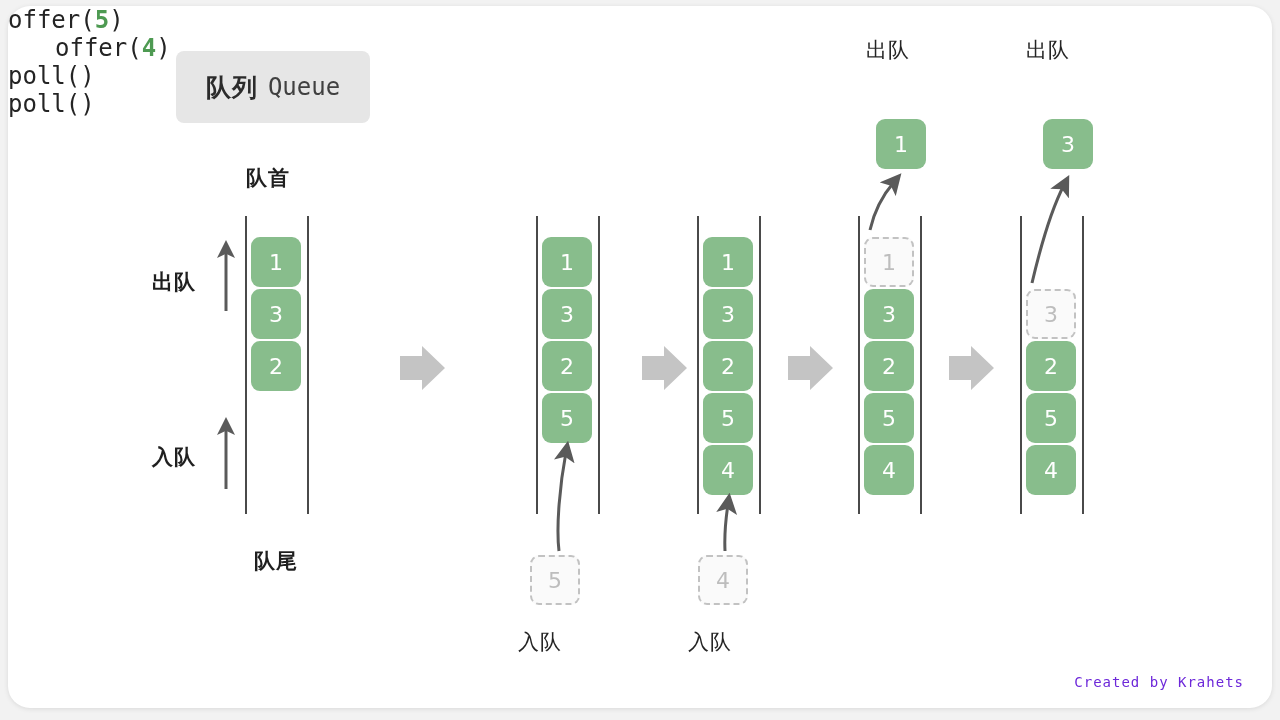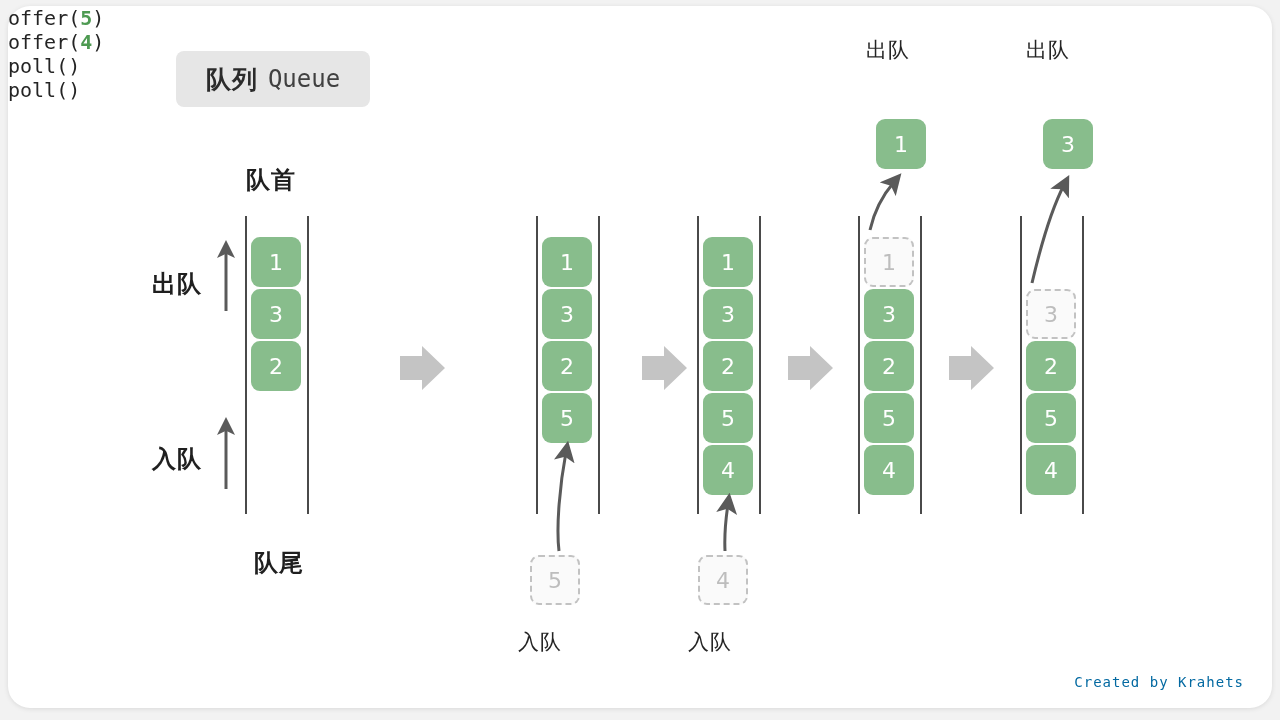--- a/index.html
+++ b/index.html
@@ -25,21 +25,21 @@
     border-radius: 22px;
     box-shadow: 0 1px 5px rgba(0,0,0,0.10);
   }
 
   
   .title-badge {
     position: absolute;
     left: 168px;
     top: 45px;
     width: 194px;
-    height: 56px;
+    height: 72px;
     background: #e6e6e6;
     border-radius: 8px;
     display: flex;
     align-items: center;
     justify-content: center;
     gap: 10px;
   }
   .title-cn {
     font-size: 25px;
     font-weight: bold;
@@ -82,44 +82,44 @@
     color: #bdbdbd;
   }
 
   
   .lbl {
     position: absolute;
     color: #1f1f1f;
     white-space: nowrap;
   }
   .lbl.cn-bold {
-    font-size: 24px;
+    font-size: 21px;
     font-weight: bold;
     letter-spacing: 1px;
   }
   .lbl.cn-reg {
     font-size: 21px;
     color: #242424;
     letter-spacing: 1px;
   }
   .mono {
     font-family: "DejaVu Sans Mono", "Liberation Mono", monospace;
-    font-size: 20px;
+    font-size: 24px;
     color: #242424;
     white-space: nowrap;
   }
   .mono .arg { color: #4e9a52; font-weight: bold; }
 
   .watermark {
     position: absolute;
     right: 28px;
     bottom: 18px;
     font-family: "DejaVu Sans Mono", "Liberation Mono", monospace;
     font-size: 14px;
-    color: #0369a1;
+    color: #6d28d9;
     letter-spacing: 1px;
   }
 
   svg.overlay {
     position: absolute;
     left: 0;
     top: 0;
     width: 1280px;
     height: 720px;
     pointer-events: none;
@@ -159,21 +159,21 @@
 
     <div class="rail" style="left:689px; top:210px; height:298px;"></div>
     <div class="rail" style="left:751px; top:210px; height:298px;"></div>
     <div class="cell filled" style="left:695px; top:231px;">1</div>
     <div class="cell filled" style="left:695px; top:283px;">3</div>
     <div class="cell filled" style="left:695px; top:335px;">2</div>
     <div class="cell filled" style="left:695px; top:387px;">5</div>
     <div class="cell filled" style="left:695px; top:439px;">4</div>
     <div class="cell ghost" style="left:690px; top:549px;">4</div>
     <div class="lbl cn-reg" style="left:680px; top:622px;">入队</div>
-    <div class="mono" style="left:680px; top:657px;"><span>offer(</span><span class="arg">4</span><span>)</span></div>
+    <div class="mono" style="left:680px; top:657px;padding-left:47px;"><span>offer(</span><span class="arg">4</span><span>)</span></div>
 
     <div class="rail" style="left:850px; top:210px; height:298px;"></div>
     <div class="rail" style="left:912px; top:210px; height:298px;"></div>
     <div class="cell ghost" style="left:856px; top:231px;">1</div>
     <div class="cell filled" style="left:856px; top:283px;">3</div>
     <div class="cell filled" style="left:856px; top:335px;">2</div>
     <div class="cell filled" style="left:856px; top:387px;">5</div>
     <div class="cell filled" style="left:856px; top:439px;">4</div>
     <div class="cell filled" style="left:868px; top:113px;">1</div>
     <div class="lbl cn-reg" style="left:858px; top:30px;">出队</div>

